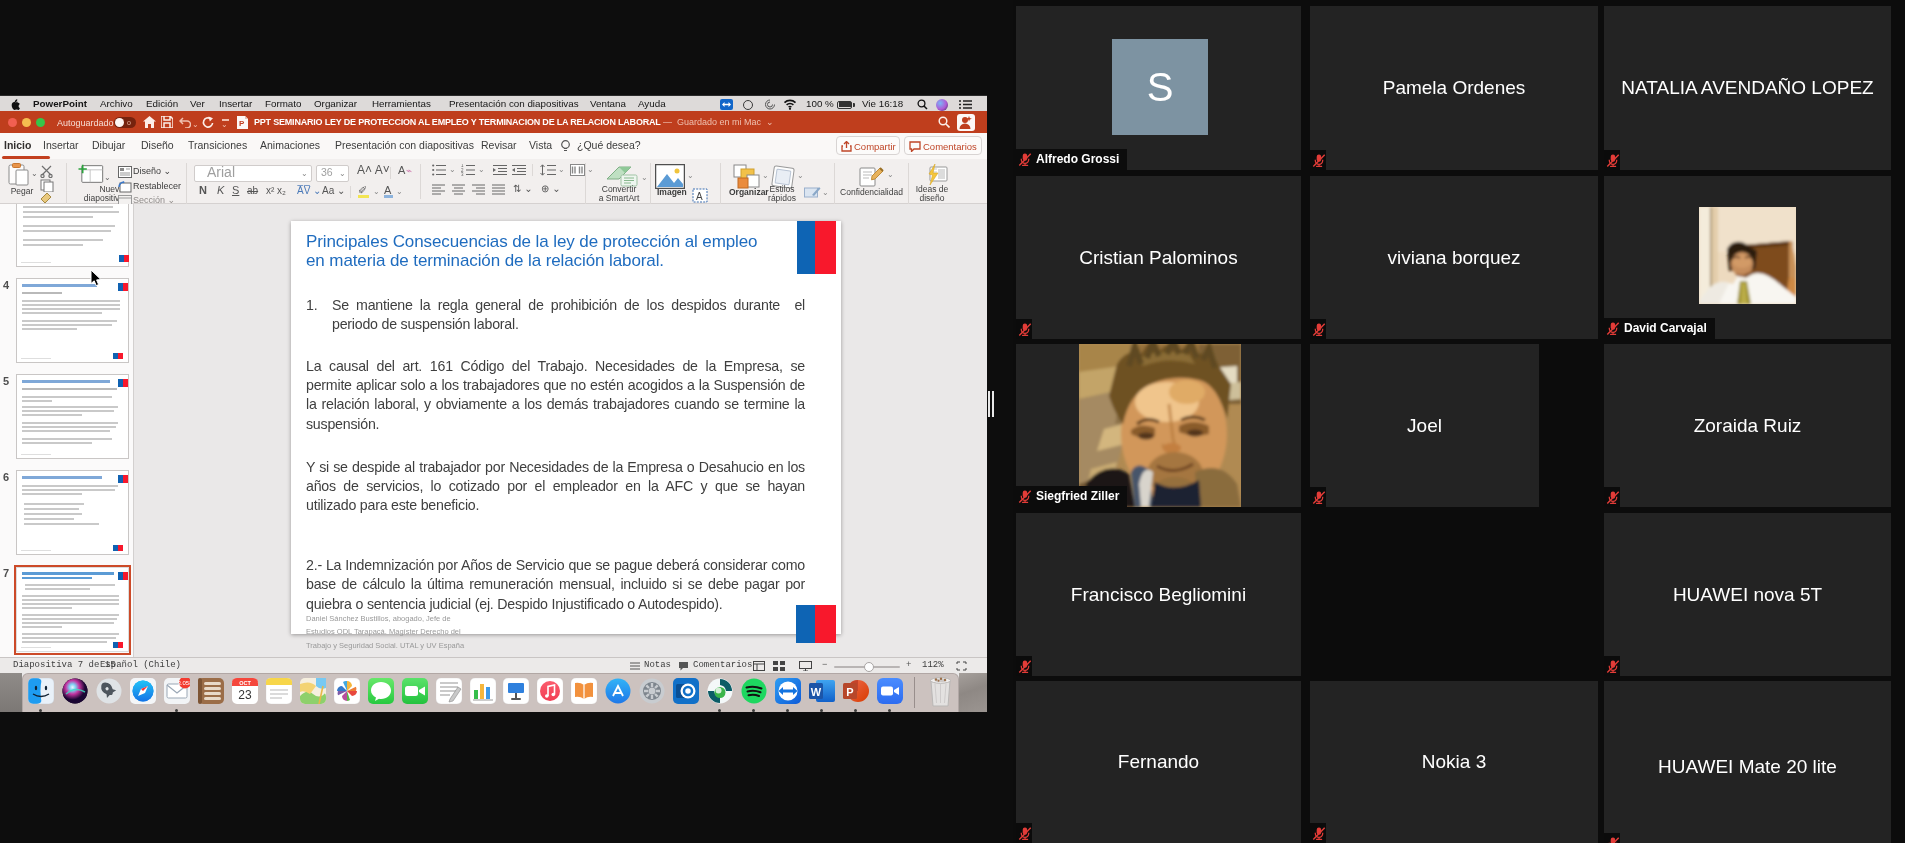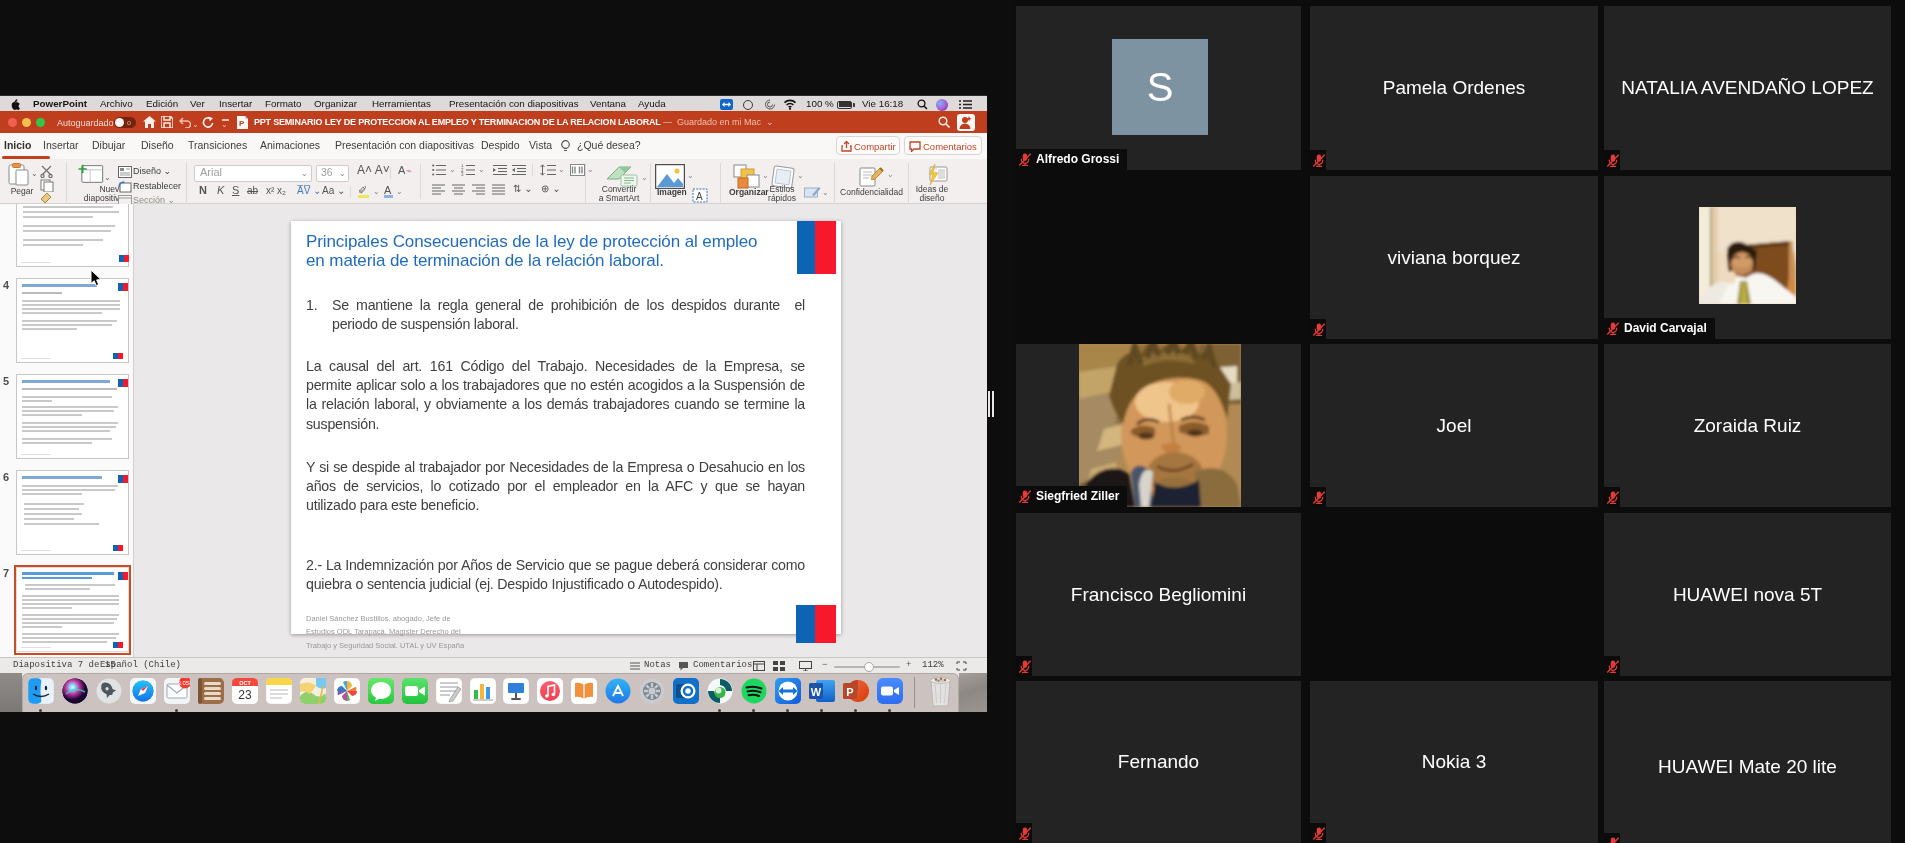--- a/index.html
+++ b/index.html
@@ -142,21 +142,21 @@
     </div>
     <div id="tabrow">
       <span class="tab" style="left:4px;font-weight:bold;color:#33302f">Inicio</span>
       <span class="abs" style="left:2px;top:23px;width:48px;height:3px;background:#c3401f;border-radius:2px"></span>
       <span class="tab" style="left:43px">Insertar</span>
       <span class="tab" style="left:92px">Dibujar</span>
       <span class="tab" style="left:141px">Diseño</span>
       <span class="tab" style="left:188px">Transiciones</span>
       <span class="tab" style="left:260px">Animaciones</span>
       <span class="tab" style="left:335px">Presentación con diapositivas</span>
-      <span class="tab" style="left:481px">Despido</span>
+      <span class="tab" style="left:481px">Revisar</span>
       <span class="tab" style="left:529px">Vista</span>
       <svg class="abs" style="left:560px;top:7px" width="11" height="13" viewBox="0 0 11 13">
           <circle cx="5.5" cy="4.5" r="3.8" fill="none" stroke="#555" stroke-width="1.2"></circle>
           <path d="M4 8.5 h3 M4 10.5 h3" stroke="#555" stroke-width="1"></path>
         </svg>
       <span class="tab" style="left:577px">¿Qué desea?</span>
       <span class="abs" style="left:836px;top:3px;width:64px;height:19px;border:1px solid #d8d4d3;border-radius:4px;background:#fcfbfa"></span>
       <svg class="abs" style="left:841px;top:8px" width="11" height="11" viewBox="0 0 11 11">
           <path d="M5.5 7 V1 M3 3 L5.5 0.5 8 3" fill="none" stroke="#bf4527" stroke-width="1.3"></path>
           <path d="M2 5 H1 V10 H10 V5 H9" fill="none" stroke="#bf4527" stroke-width="1.3"></path>
@@ -214,21 +214,21 @@
         </svg>
       <span class="abs" style="left:133px;top:23px;font-size:9px;color:#3d3d3d">Restablecer</span>
       <svg class="abs" style="left:118px;top:36px" width="14" height="10" viewBox="0 0 14 10">
           <rect x="0.5" y="0.5" width="13" height="9" fill="#f3f1f0" stroke="#9a9a9a"></rect>
           <path d="M0.5 3 h13" stroke="#9a9a9a"></path>
         </svg>
       <span class="abs" style="left:133px;top:37px;font-size:9px;color:#8f8b89">Sección ⌄</span>
       <span class="abs" style="left:186px;top:4px;width:1px;height:43px;background:#dcd8d6"></span>
 
       <span class="abs" style="left:194px;top:6px;width:118px;height:17px;background:#fff;border:1px solid #d0cccb;border-radius:2px"></span>
-      <span class="abs" style="left:200px;top:9px;font-size:11px;color:#9f9f9f">Arial</span>
+      <span class="abs" style="left:207px;top:9px;font-size:14px;color:#9f9f9f">Arial</span>
       <span class="abs" style="left:301px;top:10px;color:#888;font-size:8px">⌄</span>
       <span class="abs" style="left:316px;top:6px;width:33px;height:17px;background:#fff;border:1px solid #d0cccb;border-radius:2px"></span>
       <span class="abs" style="left:321px;top:9px;font-size:10.5px;color:#9f9f9f">36</span>
       <span class="abs" style="left:339px;top:10px;color:#888;font-size:8px">⌄</span>
       <span class="abs" style="left:357px;top:7px;font-size:12px;color:#555">A˄ A˅</span>
       <span class="abs" style="left:390px;top:8px;width:1px;height:12px;background:#dcd8d6"></span>
       <span class="abs" style="left:398px;top:7px;font-size:11px;color:#555">A</span>
         <span class="abs" style="left:406px;top:7px;font-size:10px;color:#d183b4">⌁</span>
       <span class="abs" style="left:199px;top:27px;font-size:11px;color:#555;font-weight:bold">N</span>
       <span class="abs" style="left:217px;top:27px;font-size:11px;color:#555;font-style:italic">K</span>
@@ -495,20 +495,21 @@
           <span class="jl">la relación laboral, y obviamente a los demás trabajadores cuando se termine la</span>
           <span>suspensión.</span>
         </div>
         <div class="abs body j" style="top:236.5px">
           <span class="jl">Y si se despide al trabajador por Necesidades de la Empresa o Desahucio en los</span>
           <span class="jl">años de servicios, lo cotizado por el empleador en la AFC y que se hayan</span>
           <span>utilizado para este beneficio.</span>
         </div>
         <div class="abs body j" style="top:335px">
           <span class="jl">2.- La Indemnización por Años de Servicio que se pague deberá considerar como</span>
+          <span class="jl">base de cálculo la última remuneración mensual, incluido si se debe pagar por</span>
           <span>quiebra o sentencia judicial (ej. Despido Injustificado o Autodespido).</span>
         </div>
         <div class="abs" style="left:15px;top:391px;font-size:7.5px;line-height:13.4px;color:#999">Daniel Sánchez Bustillos, abogado, Jefe de<br>Estudios ODL Tarapacá. Magíster Derecho del<br>Trabajo y Seguridad Social. UTAL y UV España</div>
         <div class="abs" style="left:505px;top:384px;width:19px;height:38px;background:#0e64b4"></div>
         <div class="abs" style="left:524px;top:384px;width:21px;height:38px;background:#f8182c"></div>
       </div>
     </div>
     <div id="statusbar">
       <span style="left:13px">Diapositiva 7 de 15</span>
       <span style="left:100px">Español (Chile)</span>
@@ -850,20 +851,34 @@
               <rect x="4.7" y="1" width="4.5" height="7.2" rx="2.2"></rect>
               <rect x="6.4" y="11" width="1.3" height="1.4"></rect>
               <rect x="4" y="12.3" width="6.2" height="1.3" rx="0.6"></rect>
             </g>
             <path d="M3.3 6.2 v0.9 a3.7 3.7 0 0 0 7.4 0 v-0.9" fill="none" stroke="#e23c38" stroke-width="1.25"></path>
             <path d="M1.3 12.9 L12.7 1.3" stroke="#e23c38" stroke-width="1.45"></path>
           </svg>
         </div>
     </div>
 
+    <div class="tile" style="left:3px;top:176px;height:163px;width:285px">
+      <div class="tname">Cristian Palominos</div>
+      <div class="micbox">
+          <svg width="14" height="15" viewBox="0 0 14 14">
+            <g fill="#e23c38">
+              <rect x="4.7" y="1" width="4.5" height="7.2" rx="2.2"></rect>
+              <rect x="6.4" y="11" width="1.3" height="1.4"></rect>
+              <rect x="4" y="12.3" width="6.2" height="1.3" rx="0.6"></rect>
+            </g>
+            <path d="M3.3 6.2 v0.9 a3.7 3.7 0 0 0 7.4 0 v-0.9" fill="none" stroke="#e23c38" stroke-width="1.25"></path>
+            <path d="M1.3 12.9 L12.7 1.3" stroke="#e23c38" stroke-width="1.45"></path>
+          </svg>
+        </div>
+    </div>
     <div class="tile" style="left:297px;top:176px;height:163px;width:288px">
       <div class="tname">viviana borquez</div>
       <div class="micbox">
           <svg width="14" height="15" viewBox="0 0 14 14">
             <g fill="#e23c38">
               <rect x="4.7" y="1" width="4.5" height="7.2" rx="2.2"></rect>
               <rect x="6.4" y="11" width="1.3" height="1.4"></rect>
               <rect x="4" y="12.3" width="6.2" height="1.3" rx="0.6"></rect>
             </g>
             <path d="M3.3 6.2 v0.9 a3.7 3.7 0 0 0 7.4 0 v-0.9" fill="none" stroke="#e23c38" stroke-width="1.25"></path>
@@ -956,21 +971,21 @@
       <div class="nlabel">Siegfried Ziller<svg width="14" height="15" viewBox="0 0 14 14">
             <g fill="#e23c38">
               <rect x="4.7" y="1" width="4.5" height="7.2" rx="2.2"></rect>
               <rect x="6.4" y="11" width="1.3" height="1.4"></rect>
               <rect x="4" y="12.3" width="6.2" height="1.3" rx="0.6"></rect>
             </g>
             <path d="M3.3 6.2 v0.9 a3.7 3.7 0 0 0 7.4 0 v-0.9" fill="none" stroke="#e23c38" stroke-width="1.25"></path>
             <path d="M1.3 12.9 L12.7 1.3" stroke="#e23c38" stroke-width="1.45"></path>
           </svg></div>
     </div>
-    <div class="tile" style="left:297px;top:344px;height:163px;width:288px">
+    <div class="tile" style="left:297px;top:344px;height:163px;width:229px">
       <div class="tname">Joel</div>
       <div class="micbox">
           <svg width="14" height="15" viewBox="0 0 14 14">
             <g fill="#e23c38">
               <rect x="4.7" y="1" width="4.5" height="7.2" rx="2.2"></rect>
               <rect x="6.4" y="11" width="1.3" height="1.4"></rect>
               <rect x="4" y="12.3" width="6.2" height="1.3" rx="0.6"></rect>
             </g>
             <path d="M3.3 6.2 v0.9 a3.7 3.7 0 0 0 7.4 0 v-0.9" fill="none" stroke="#e23c38" stroke-width="1.25"></path>
             <path d="M1.3 12.9 L12.7 1.3" stroke="#e23c38" stroke-width="1.45"></path>

